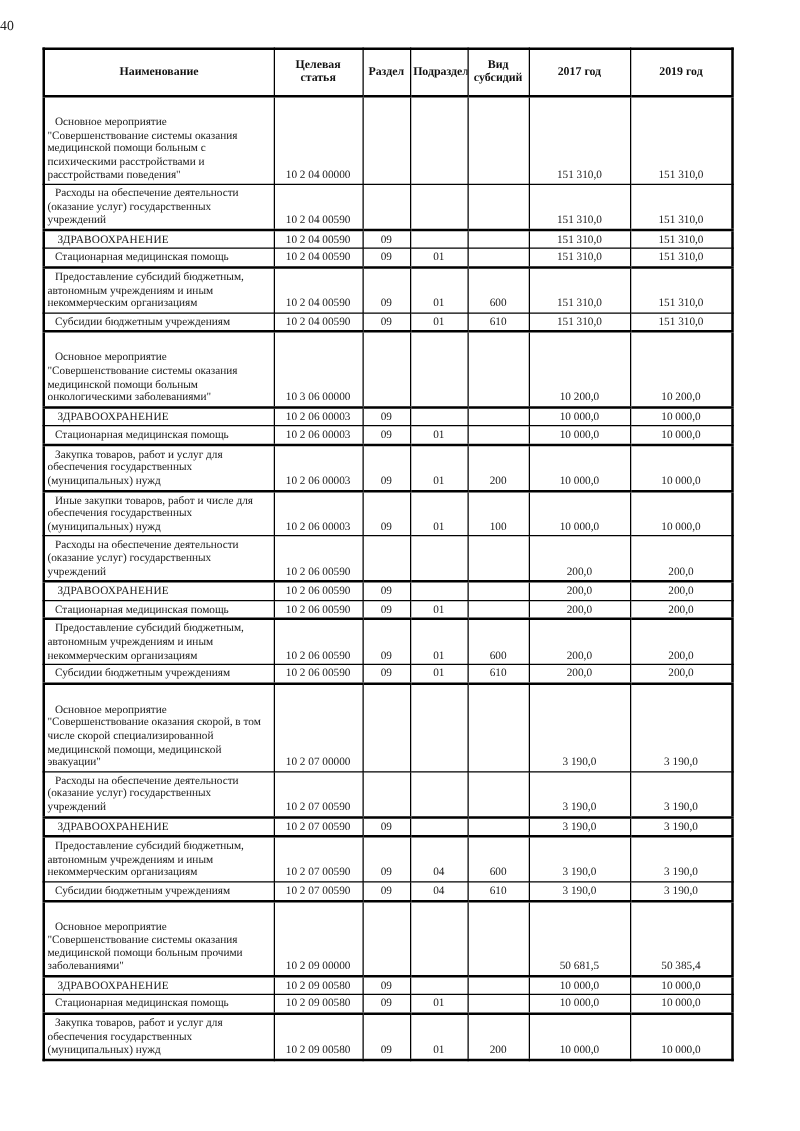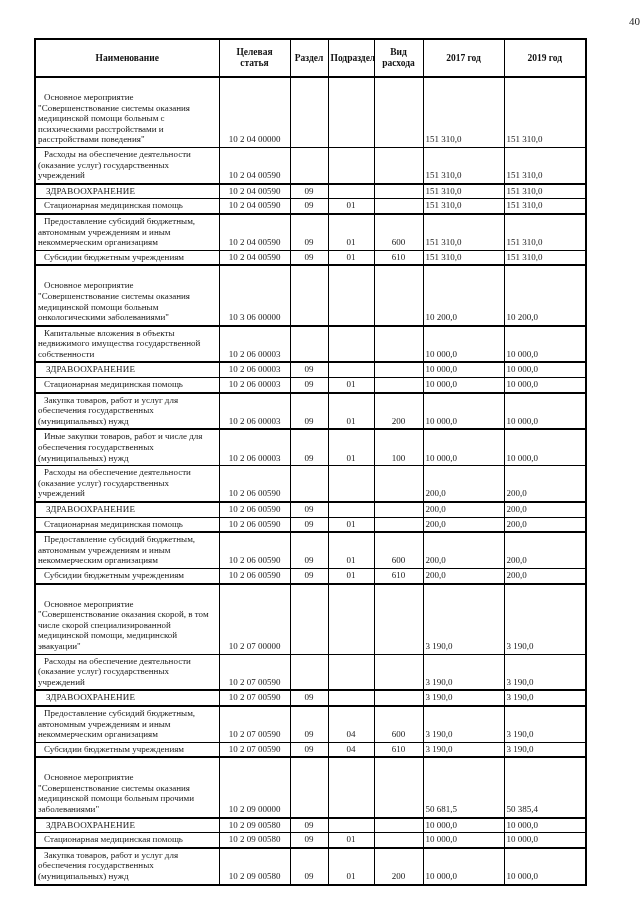--- a/index.html
+++ b/index.html
@@ -17,21 +17,21 @@
     position: relative;
     width: 640px;
     height: 905px;
     background: #ffffff;
   }
   .page-number {
     position: absolute;
     top: 15px;
     left: 0;
     width: 640px;
-    text-align: right;
+    text-align: left;
     font-size: 11px;
     color: #222;
   }
   table.budget-table {
     position: absolute;
     left: 34px;
     top: 38px;
     width: 551px;
     border-collapse: collapse;
     table-layout: fixed;
@@ -70,21 +70,21 @@
   td.cell-name {
     text-align: left;
     text-indent: 6px;
     padding-right: 6px;
   }
   td.cell-code, td.cell-rz, td.cell-pr, td.cell-vr {
     text-align: center;
     white-space: nowrap;
   }
   td.cell-num {
-    text-align: left;
+    text-align: center;
     white-space: nowrap;
     padding-right: 3px;
   }
   tr.row-gap td {
     padding-top: 14px;
   }
   tr.row-thick td {
     border-top: 2px solid #000;
   }
   tr.row-section td.cell-name {
@@ -109,21 +109,21 @@
       <col class="c-vr">
       <col class="c-y18">
       <col class="c-y19">
     </colgroup>
     <thead>
       <tr>
         <th>Наименование</th>
         <th>Целевая статья</th>
         <th>Раздел</th>
         <th>Подраздел</th>
-        <th>Вид расхода</th>
+        <th>Вид субсидий</th>
         <th>2017 год</th>
         <th>2019 год</th>
       </tr>
     </thead>
     <tbody id="table-body">
         <tr class="row-gap row-thick">
       <td class="cell-name">Основное мероприятие "Совершенствование системы оказания медицинской помощи больным с психическими расстройствами и расстройствами поведения"</td>
       <td class="cell-code">10 2 04 00000</td>
       <td class="cell-rz"></td>
       <td class="cell-pr"></td>
@@ -178,29 +178,20 @@
     </tr>
         <tr class="row-gap row-thick">
       <td class="cell-name">Основное мероприятие "Совершенствование системы оказания медицинской помощи больным онкологическими заболеваниями"</td>
       <td class="cell-code">10 3 06 00000</td>
       <td class="cell-rz"></td>
       <td class="cell-pr"></td>
       <td class="cell-vr"></td>
       <td class="cell-num">10 200,0</td>
       <td class="cell-num">10 200,0</td>
     </tr>
-        <tr class="row-thick">
-      <td class="cell-name">Капитальные вложения в объекты недвижимого имущества государственной собственности</td>
-      <td class="cell-code">10 2 06 00003</td>
-      <td class="cell-rz"></td>
-      <td class="cell-pr"></td>
-      <td class="cell-vr"></td>
-      <td class="cell-num">10 000,0</td>
-      <td class="cell-num">10 000,0</td>
-    </tr>
         <tr class="row-thick row-section">
       <td class="cell-name">ЗДРАВООХРАНЕНИЕ</td>
       <td class="cell-code">10 2 06 00003</td>
       <td class="cell-rz">09</td>
       <td class="cell-pr"></td>
       <td class="cell-vr"></td>
       <td class="cell-num">10 000,0</td>
       <td class="cell-num">10 000,0</td>
     </tr>
         <tr>

